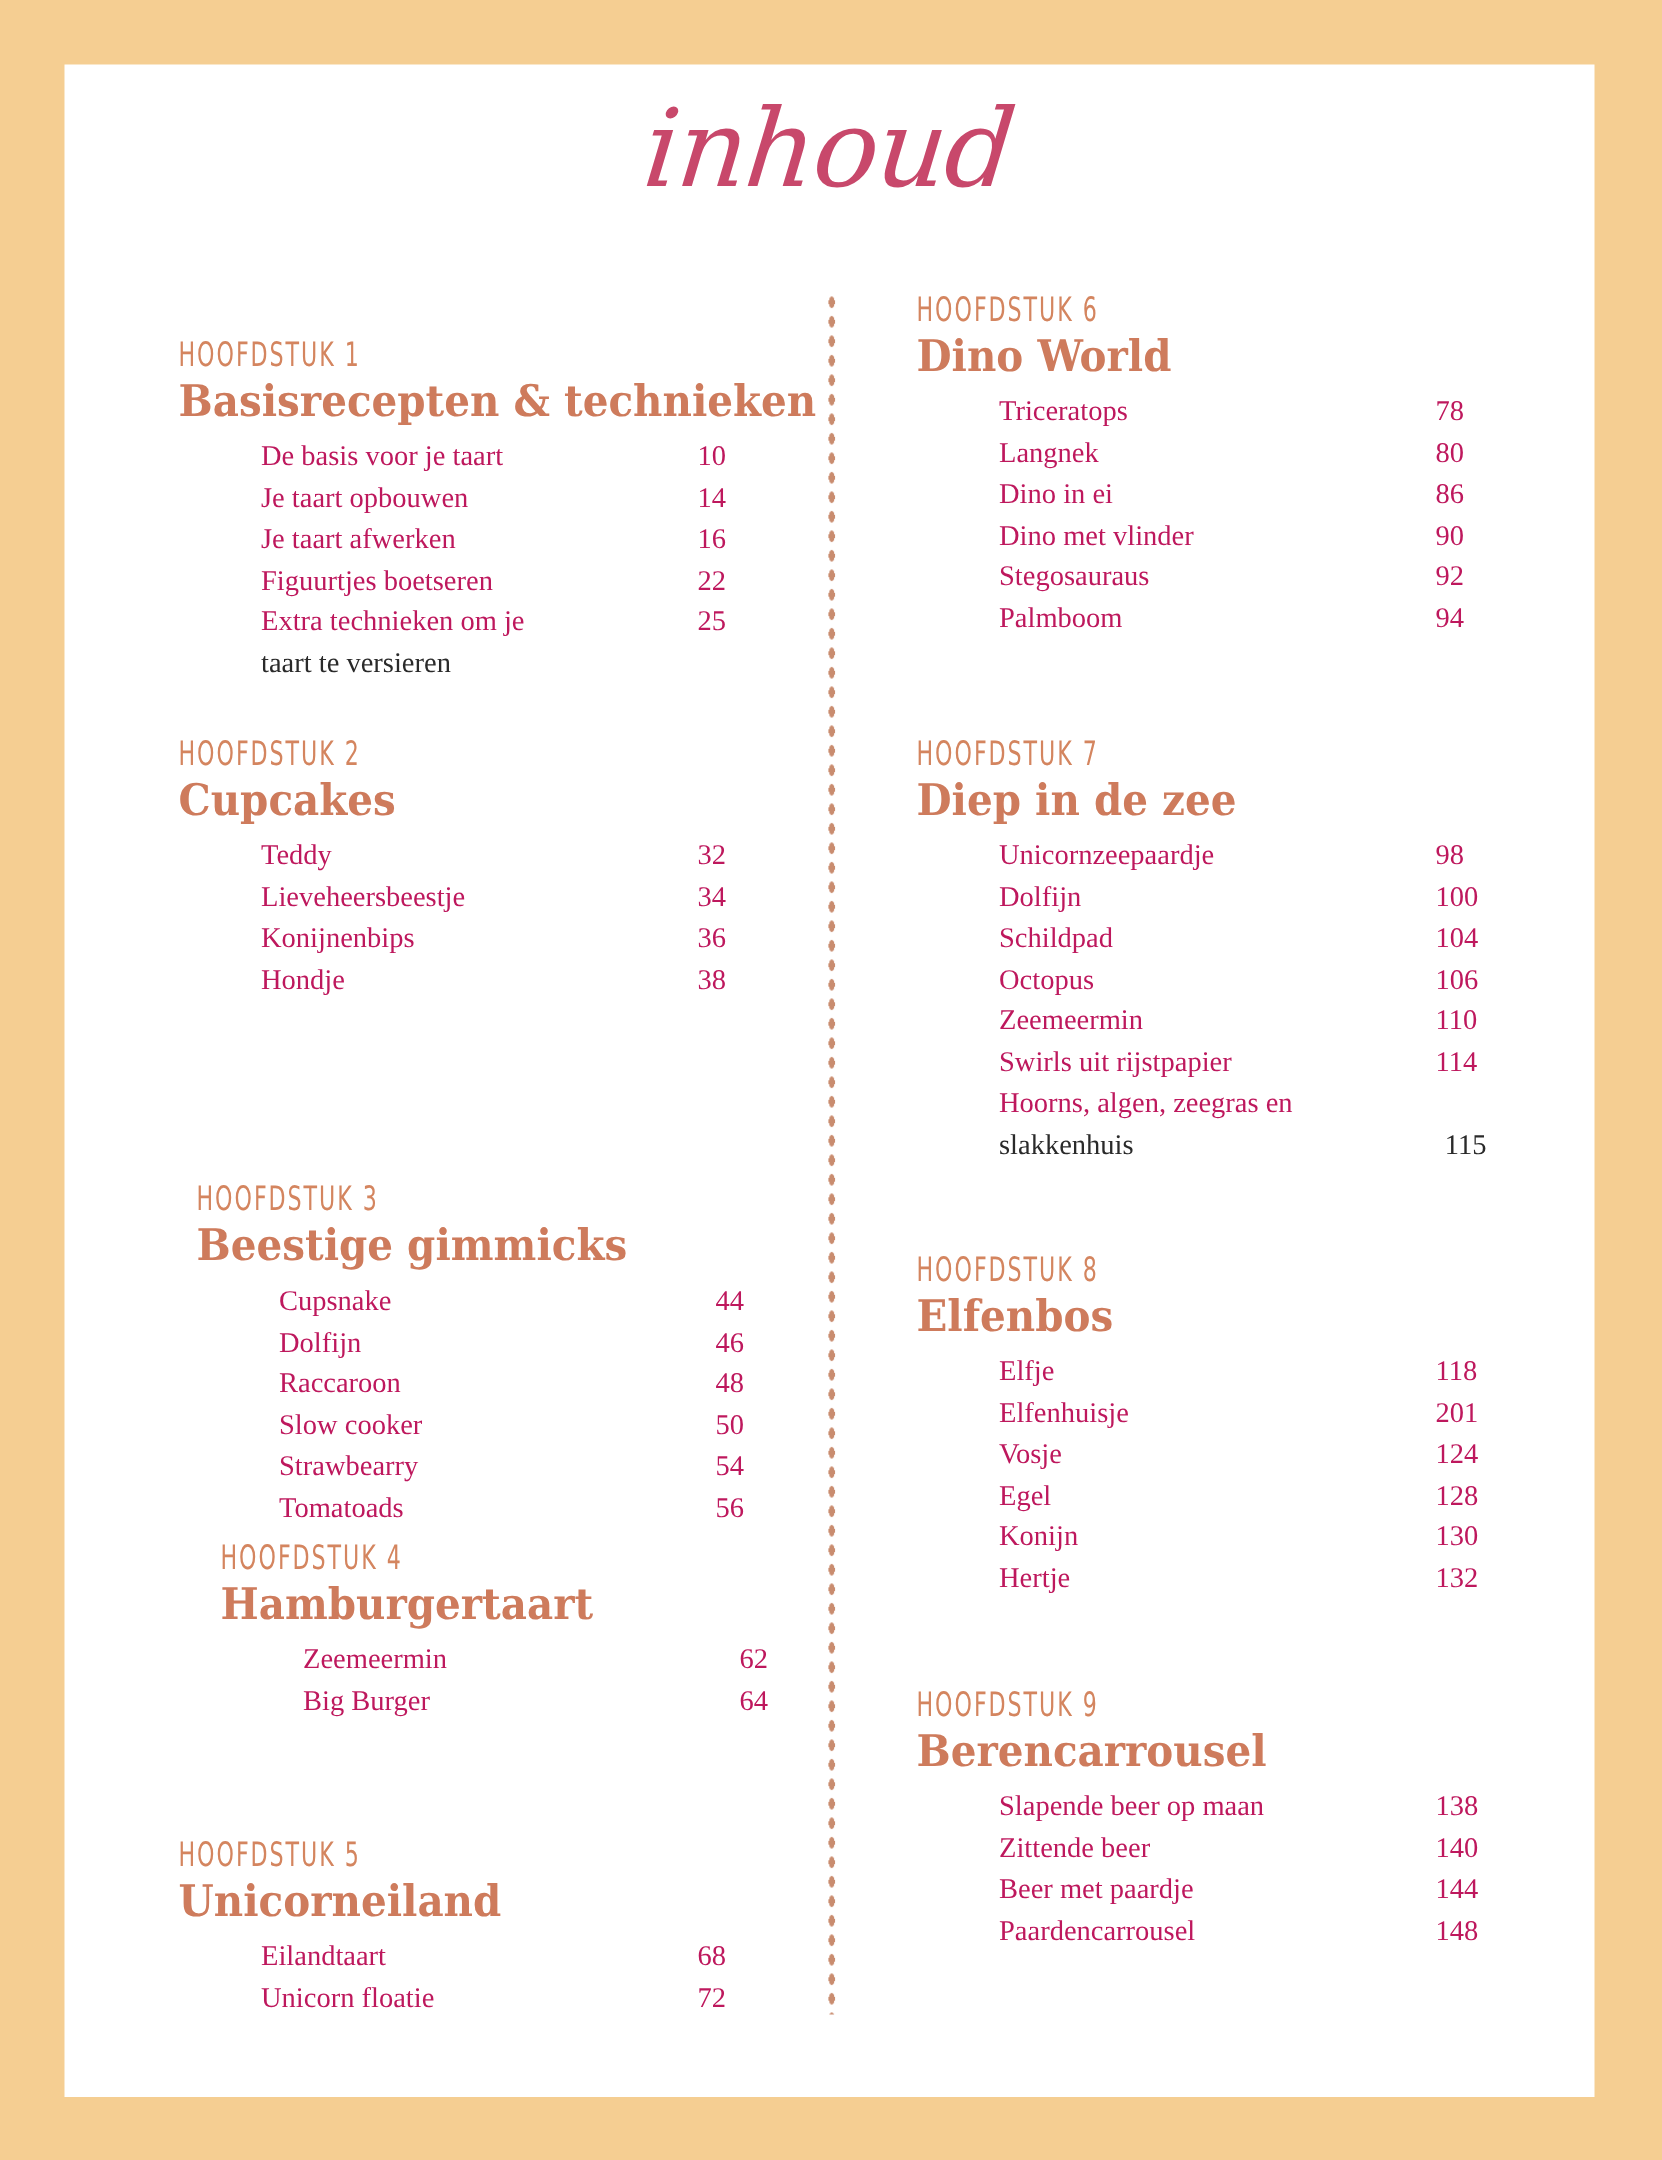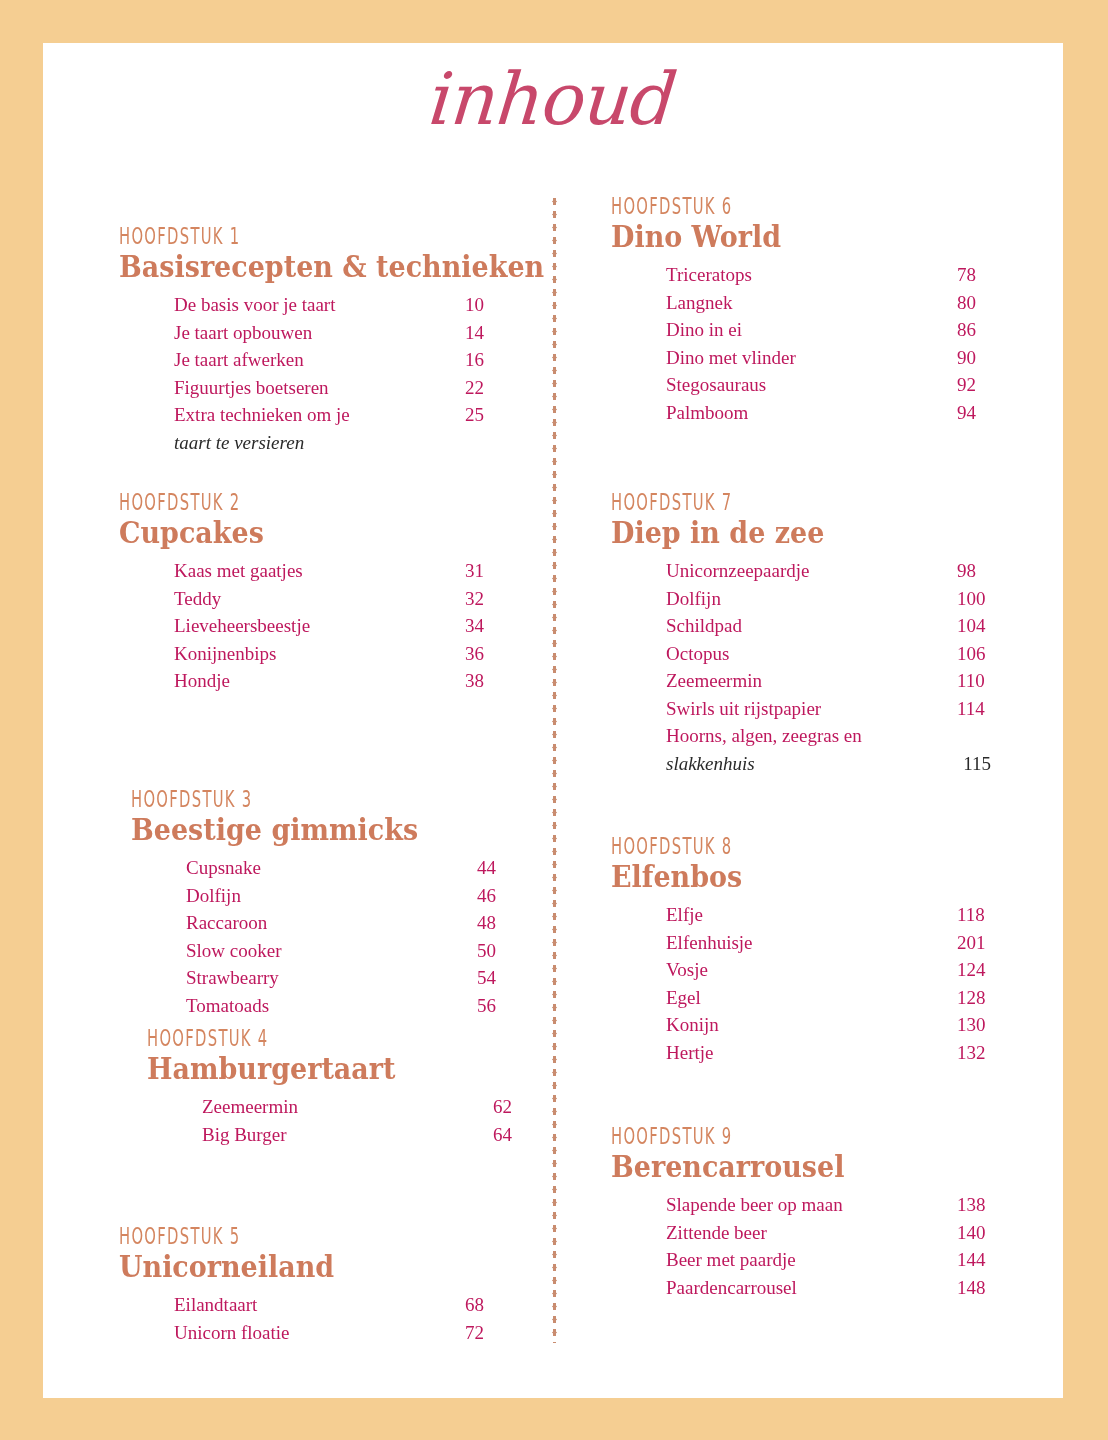--- a/index.html
+++ b/index.html
@@ -111,21 +111,21 @@
     text-align: left;
   }
   .entry-cont {
     color: #2A2A2A;
     font-family: "Liberation Serif", serif;
     font-size: 19px;
     line-height: 27.5px;
     display: flex;
     align-items: baseline;
   }
-  .entry-cont .entry-name { flex: 1 1 auto; padding-right: 8px; font-style: italic; }
+  .entry-cont .entry-name { flex: 1 1 auto; padding-right: 8px; }
   .entry-cont .entry-page { flex: 0 0 auto; min-width: 34px; text-align: right; }
 </style>
 </head>
 <body>
 
 <div id="page-frame">
 
   <div id="toc-title">inhoud</div>
 
   <div id="column-divider"></div>
@@ -158,24 +158,20 @@
           <div class="entry-cont">
             <span class="entry-name">taart te versieren</span>
             <span class="entry-page"></span>
           </div>
         </div>
       </div>
       <div class="chapter" style="position: absolute; left: 0px; top: 296px; width: 380px;">
         <div class="chapter-label">HOOFDSTUK 2</div>
         <div class="chapter-title">Cupcakes</div>
         <div class="entry-list">
-          <div class="entry">
-            <span class="entry-name">Kaas met gaatjes</span>
-            <span class="entry-page">31</span>
-          </div>
           <div class="entry">
             <span class="entry-name">Teddy</span>
             <span class="entry-page">32</span>
           </div>
           <div class="entry">
             <span class="entry-name">Lieveheersbeestje</span>
             <span class="entry-page">34</span>
           </div>
           <div class="entry">
             <span class="entry-name">Konijnenbips</span>

